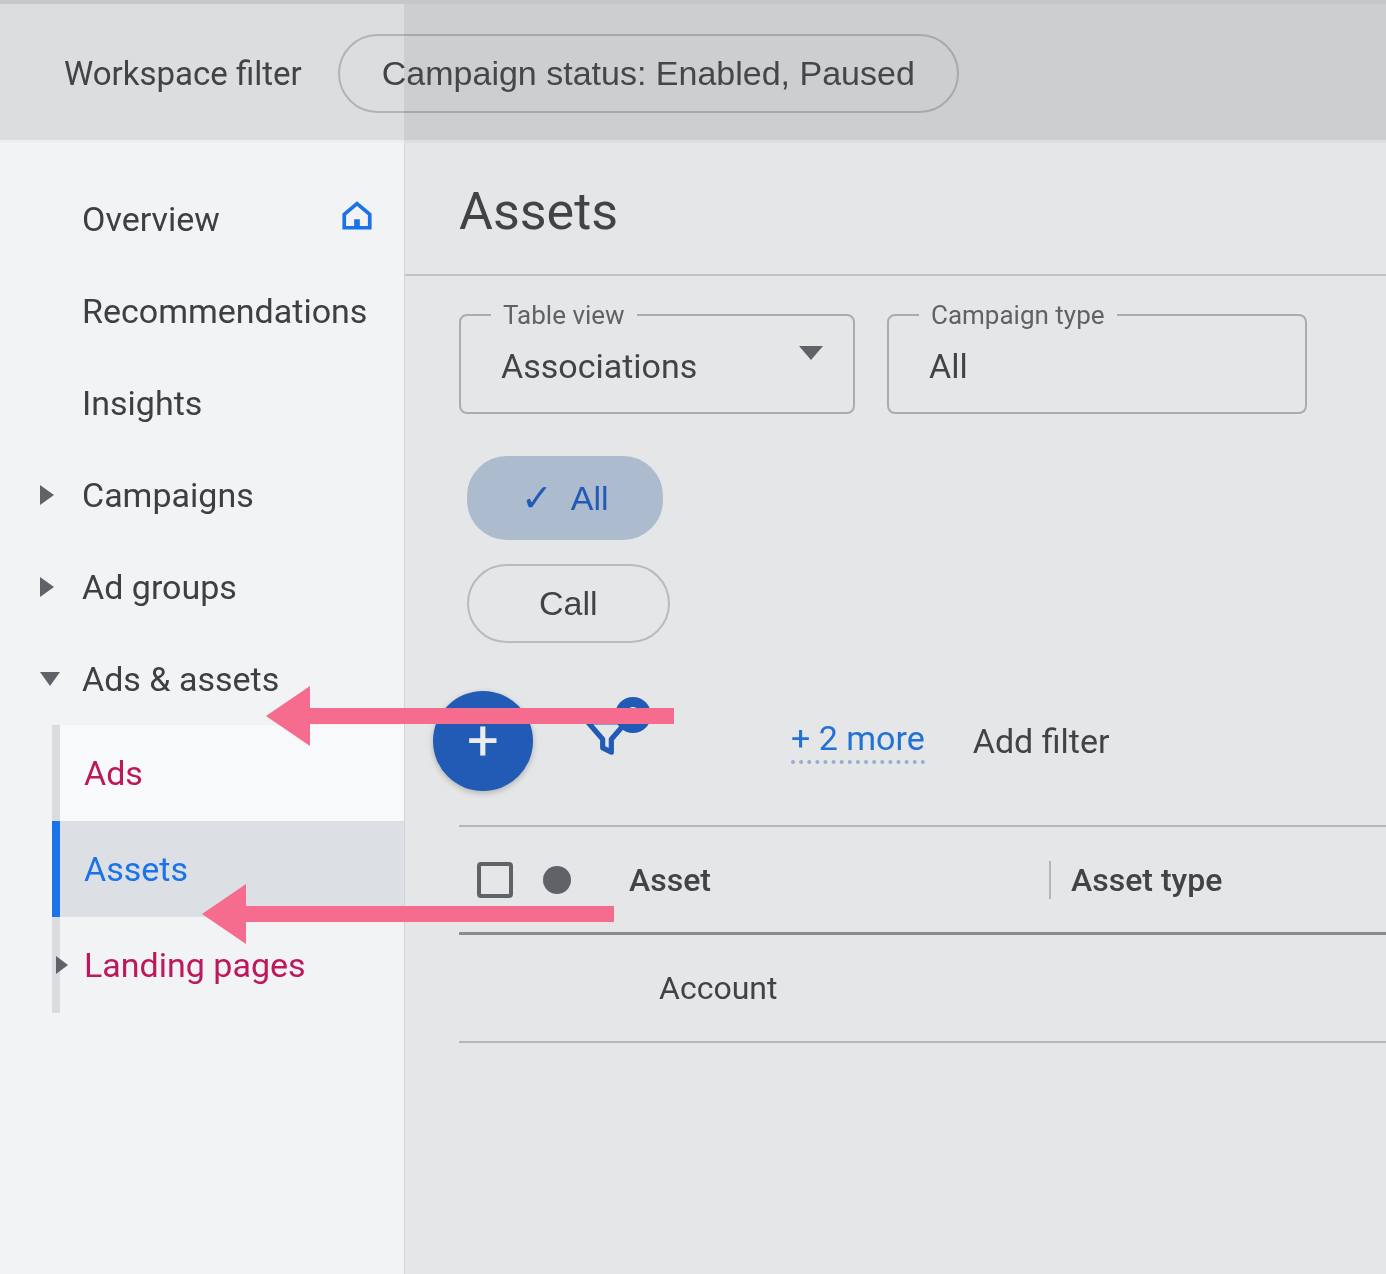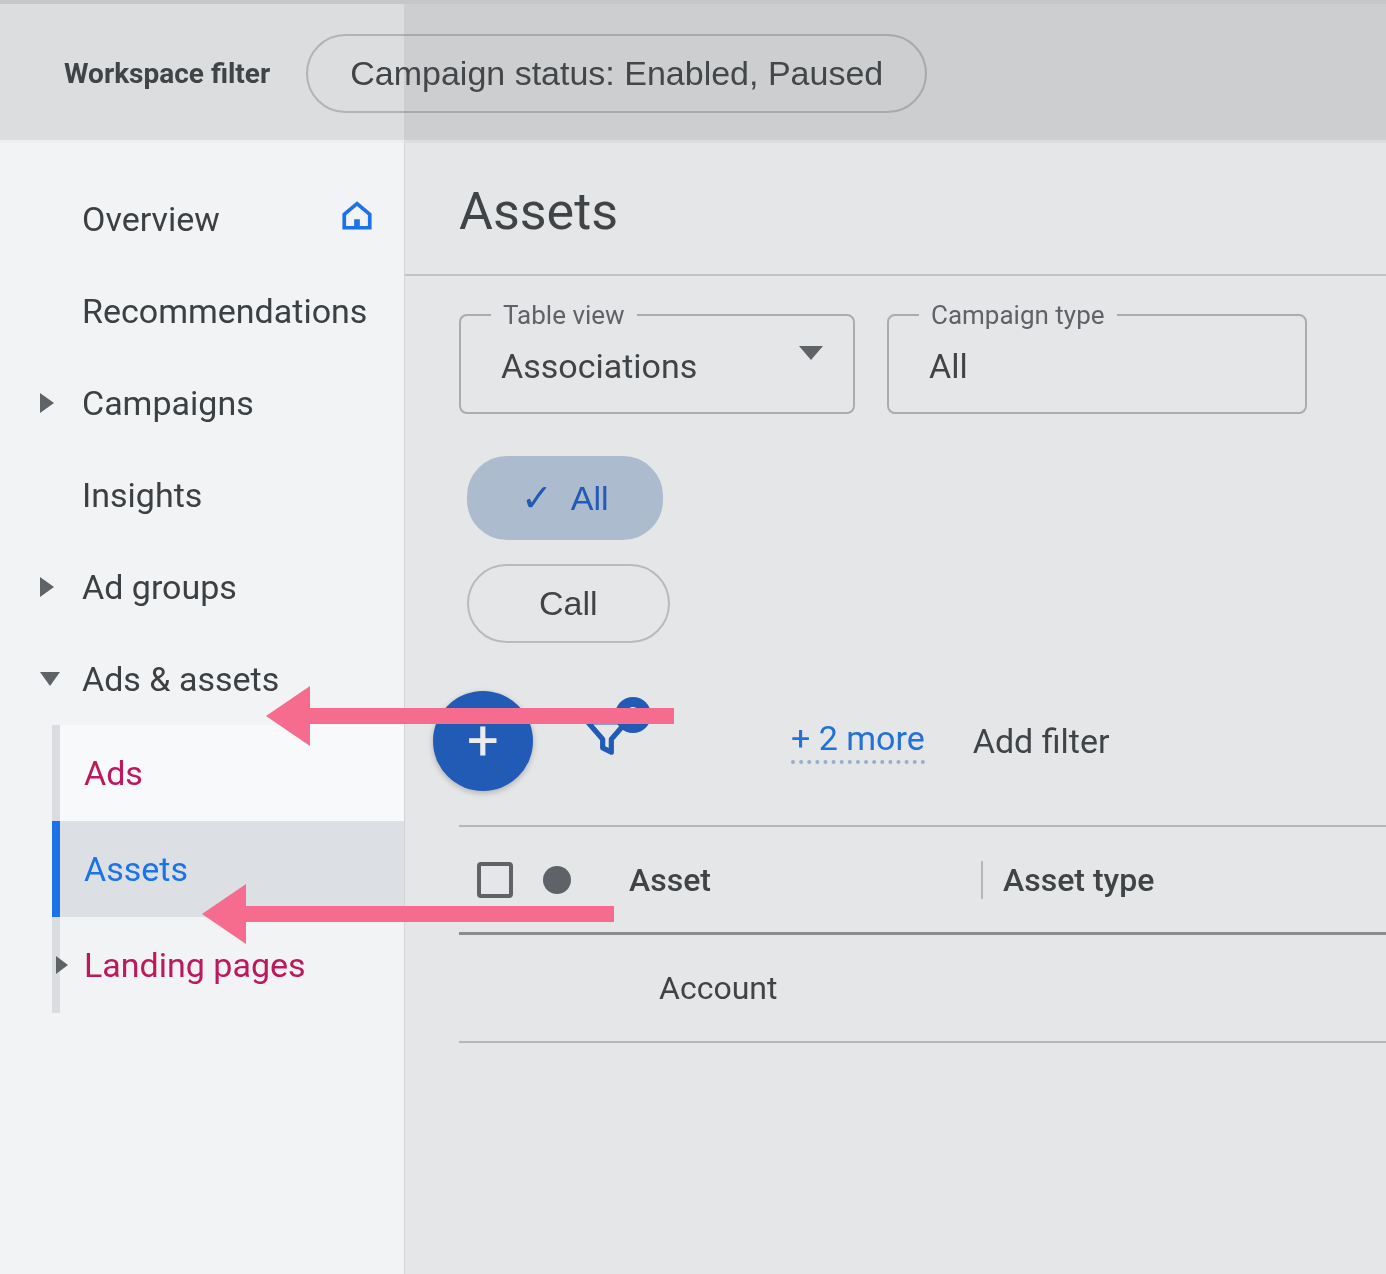--- a/index.html
+++ b/index.html
@@ -17,23 +17,22 @@
 
   
   .filterbar {
     display: flex;
     align-items: center;
     gap: 36px;
     padding: 30px 44px 30px 64px;
     background: #eceeef;
   }
   .filterbar-label {
-    font-size: 28px;
-    color: #3c4043;
-    font-weight: bold;
+    font-size: 33px;
+    color: #3c4043;
   }
   .chip {
     border: 2px solid #bdbfc1;
     border-radius: 42px;
     padding: 18px 42px;
     font-size: 34px;
     color: #3c4043;
     background: transparent;
     white-space: nowrap;
     cursor: pointer;
@@ -280,21 +279,21 @@
     width: 36px; height: 36px;
     border: 4px solid #5f6368;
     border-radius: 4px;
   }
   .dot {
     width: 28px; height: 28px;
     border-radius: 50%;
     background: #5f6368;
   }
   .cell-asset { flex: 1; padding-left: 40px; }
-  .cell-type { width: 405px; padding-left: 20px; border-left: 2px solid #c1c3c5; }
+  .cell-type { width: 337px; padding-left: 20px; border-left: 2px solid #c1c3c5; }
   .tbl-sub .cell-asset { padding-left: 70px; }
 
   
   .dim-overlay {
     position: absolute;
     top: 0; right: 0; bottom: 0;
     left: 404px;
     background: rgba(100,100,100,0.12);
     pointer-events: none;
   }
@@ -348,25 +347,25 @@
         <svg viewBox="0 0 24 24">
             <path d="M3 11.5 12 4l9 7.5V21H3z"></path>
             <path d="M10 21v-6h4v6" fill="#1a73e8" stroke="none"></path>
           </svg>
       </span>
     </div>
     <div class="nav-item">
       <span>Recommendations</span>
     </div>
     <div class="nav-item">
+      <span>Insights</span>
+    </div>
+    <div class="nav-item">
       <span class="nav-caret caret-right"></span>
       <span>Campaigns</span>
-    </div>
-    <div class="nav-item">
-      <span>Insights</span>
     </div>
     <div class="nav-item">
       <span class="nav-caret caret-right"></span>
       <span>Ad groups</span>
     </div>
     <div class="nav-item">
       <span class="nav-caret caret-down"></span>
       <span>Ads &amp; assets</span>
     </div>
     <div class="nav-sublist">

